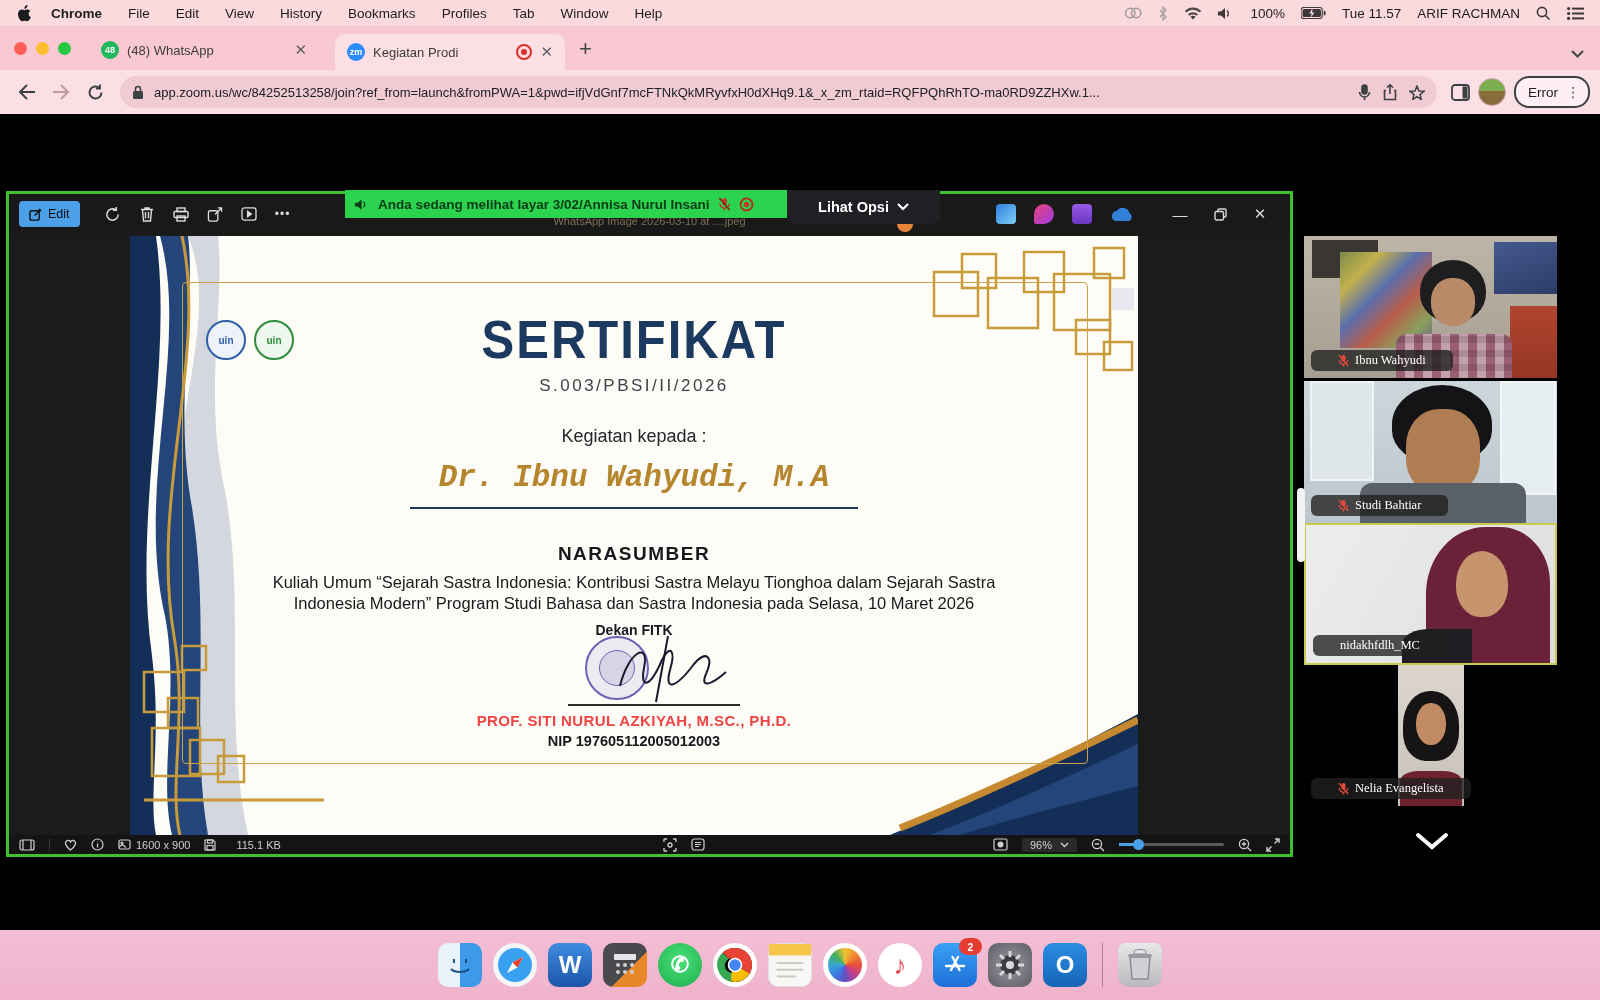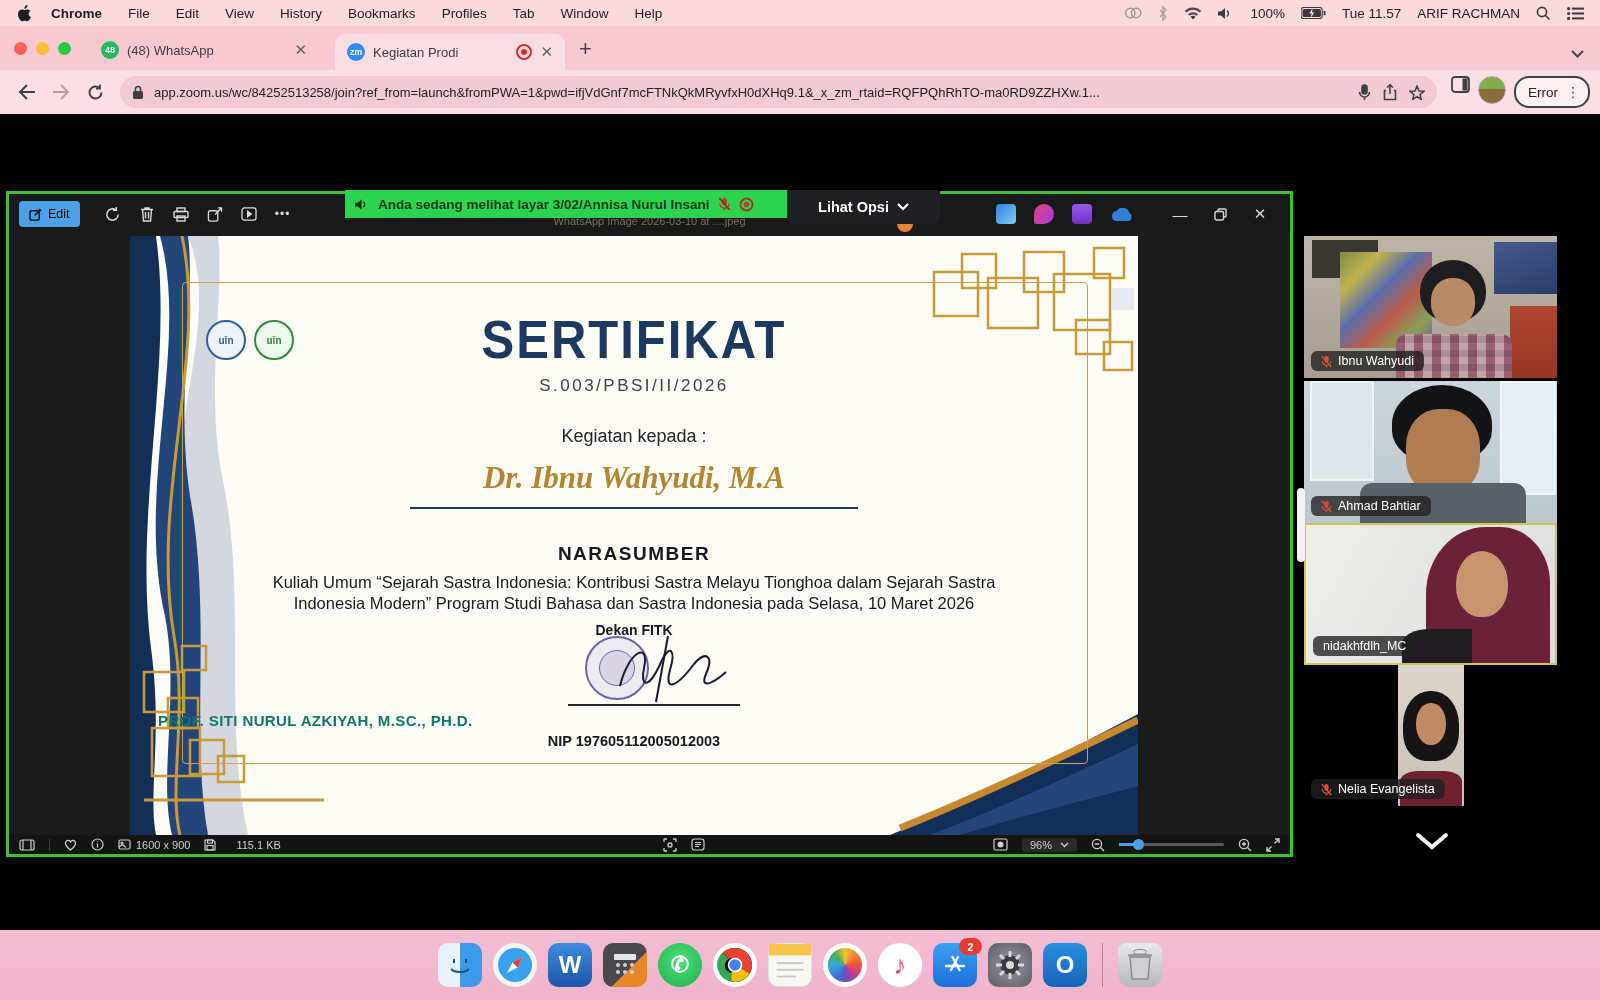--- a/index.html
+++ b/index.html
@@ -31,21 +31,21 @@
   .newtab{font-size:22px;color:#454545;margin:0 0 8px 14px;}
   .tabsearch{margin-left:auto;margin-right:16px;margin-bottom:12px;color:#454545;font-size:14px;}
 
   
   .toolbar{left:0;top:70px;width:1600px;height:44px;background:#fcdfe5;display:flex;align-items:center;padding:0 10px;box-sizing:border-box;}
   .navbtn{width:30px;height:30px;display:flex;align-items:center;justify-content:center;font-size:18px;color:#3c4043;margin:0 2px;}
   .navbtn.dim{color:#bd9aa4;}
   .omnibox{flex:1;height:32px;background:#f1cbd3;border-radius:16px;display:flex;align-items:center;padding:0 12px;margin:0 8px;min-width:0;}
   .url{font-size:13px;color:#202124;white-space:nowrap;overflow:hidden;text-overflow:clip;flex:1;min-width:0;}
   .omni-ico{flex:0 0 auto;margin-left:12px;color:#3c4043;}
-  .tb-right{display:flex;gap:8px;margin-left:6px;}
+  .tb-right{display:flex;align-items:center;gap:8px;margin-left:6px;}
   .avatar{width:26px;height:26px;border-radius:50%;background:linear-gradient(180deg,#7fae4e 0 45%,#8a6b3a 45% 100%);border:1px solid #c9a0ab;}
   .error-chip{height:28px;border:2px solid #3c4043;border-radius:15px;display:flex;align-items:center;padding:0 4px 0 12px;font-size:13.5px;color:#202124;background:#fdeff2;gap:4px;}
   .dots-v{font-size:14px;color:#3c4043;letter-spacing:0;line-height:1;padding:0 4px;}
 
   
   .content{left:0;top:114px;width:1600px;height:816px;background:#000;overflow:hidden;}
 
   
   .share-window{left:6px;top:77px;width:1287px;height:666px;border:3px solid #3ac32e;background:#1b1b1b;box-sizing:border-box;}
   .pw-titlebar{position:absolute;left:0;top:0;width:100%;height:40px;background:#191919;display:flex;align-items:center;padding:0 10px;box-sizing:border-box;color:#e4e4e4;}
@@ -64,48 +64,48 @@
   .zslider{width:105px;height:3px;background:#5a5a5a;border-radius:2px;position:relative;}
   .zslider .fill{position:absolute;left:0;top:0;height:3px;width:18px;background:#4ba0e8;}
   .zslider .knob{position:absolute;left:14px;top:-4px;width:11px;height:11px;border-radius:50%;background:#4ba0e8;}
 
   
   .cert{position:absolute;left:121px;top:2px;width:1008px;height:599px;background:#fdfcf6;overflow:hidden;color:#1c1c1c;}
   .cert-frame{position:absolute;left:52px;top:46px;width:904px;height:480px;border:1.5px solid #c9a24b;border-radius:4px;}
   .cert-title{position:absolute;left:0;top:76px;width:100%;text-align:center;font-size:49px;font-weight:800;color:#1c3a60;letter-spacing:2px;transform:scaleY(1.08);}
   .cert-number{position:absolute;left:0;top:140px;width:100%;text-align:center;font-size:17px;color:#3c434c;letter-spacing:2.5px;}
   .cert-kepada{position:absolute;left:0;top:190px;width:100%;text-align:center;font-size:18px;color:#23272c;}
-  .cert-name{position:absolute;left:0;top:224px;width:100%;text-align:center;font-size:31px;font-weight:bold;font-style:italic;font-family:Liberation Serif, serif;color:#b5862e;}
+  .cert-name{position:absolute;left:0;top:224px;width:100%;text-align:center;font-size:31px;font-weight:bold;font-style:italic;font-family:Liberation Mono, monospace;color:#b5862e;}
   .cert-underline{position:absolute;left:280px;top:271px;width:448px;height:2px;background:#1c3a60;}
   .cert-sebagai{position:absolute;left:0;top:282px;width:100%;text-align:center;font-size:17px;color:#23272c;}
   .cert-role{position:absolute;left:0;top:307px;width:100%;text-align:center;font-size:19px;font-weight:bold;letter-spacing:1.5px;color:#16191d;}
   .cert-body{position:absolute;left:110px;top:336px;width:788px;text-align:center;font-size:16.5px;line-height:21px;color:#17191c;}
   .cert-dekan{position:absolute;left:0;top:386px;width:100%;text-align:center;font-size:14px;font-weight:bold;color:#16191d;}
   .cert-sigline{position:absolute;left:438px;top:468px;width:172px;height:2px;background:#2b2b2b;}
-  .cert-signer{position:absolute;left:0;top:476px;width:100%;font-size:15px;font-weight:bold;color:#0f766e;letter-spacing:.4px;padding-left:28px;}
+  .cert-signer{position:absolute;left:0;top:476px;width:100%;text-align:center;font-size:15px;font-weight:bold;color:#ef4444;letter-spacing:.4px;}
   .cert-nip{position:absolute;left:0;top:497px;width:100%;text-align:center;font-size:14.5px;font-weight:bold;color:#16191d;}
   .cert-logos{position:absolute;left:76px;top:84px;display:flex;gap:8px;}
   .cert-logo{width:36px;height:36px;border-radius:50%;display:flex;align-items:center;justify-content:center;font-size:10px;font-weight:bold;}
   .logo-uin1{background:#eef3fa;border:2px solid #2c5fa8;color:#2c5fa8;}
   .logo-uin2{background:#eef8ee;border:2px solid #2e8b3a;color:#2e8b3a;}
   .stamp{position:absolute;left:455px;top:400px;width:60px;height:60px;border:2px solid #6a63b5;border-radius:50%;background:rgba(120,112,190,.12);display:flex;align-items:center;justify-content:center;}
   .stamp .inner{width:34px;height:34px;border:1.5px solid #6a63b5;border-radius:50%;background:rgba(120,112,190,.18);}
 
   
   .green-banner{left:345px;top:76px;width:442px;height:28px;background:#2bd34f;display:flex;align-items:center;padding:0 10px;box-sizing:border-box;gap:8px;z-index:30;}
   .green-banner .txt{font-size:13.5px;font-weight:bold;color:#0b3a16;white-space:nowrap;}
   .lihat-btn{left:787px;top:76px;width:153px;height:34px;background:#202024;border-radius:0 0 8px 8px;display:flex;align-items:center;justify-content:center;gap:8px;color:#fff;font-size:14.5px;font-weight:bold;z-index:29;}
   .orange-peek{left:897px;top:104px;width:16px;height:14px;background:#e8833a;border-radius:0 0 8px 8px;z-index:28;}
 
   .scroll-thumb{left:1297px;top:374px;width:8px;height:74px;background:#f2f2f2;border-radius:4px;z-index:5;}
 
   
   .tile{left:1304px;width:253px;height:142px;background:#222;overflow:hidden;box-sizing:border-box;}
   .tile.active{border:2px solid #c9c84f;}
-  .nametag{position:absolute;left:7px;bottom:7px;background:rgba(32,32,32,.78);border-radius:6px;padding:3px 10px;color:#fff;font-size:12.5px;display:flex;align-items:center;gap:6px;z-index:4;}
+  .nametag{position:absolute;left:7px;bottom:7px;background:rgba(32,32,32,.78);border-radius:6px;padding:3px 27px;color:#fff;font-size:12.5px;display:flex;align-items:center;gap:6px;z-index:4;font-family:Liberation Serif, serif;}
   .more-chevron{left:1406px;top:712px;width:52px;height:30px;display:flex;align-items:center;justify-content:center;z-index:4;}
 
   
   .dockstrip{left:0;top:930px;width:1600px;height:70px;background:linear-gradient(180deg,#f4bed4,#efb3cb);display:flex;align-items:center;justify-content:center;}
   .dock{display:flex;align-items:flex-end;gap:11px;}
   .dock-ico{width:44px;height:44px;border-radius:10px;position:relative;display:flex;align-items:center;justify-content:center;font-weight:bold;color:#fff;}
   .dock-sep{width:1px;height:44px;background:rgba(120,60,90,.45);margin:0 4px;}
   .badge{position:absolute;top:-5px;right:-5px;min-width:17px;height:17px;border-radius:9px;background:#e53b30;color:#fff;font-size:10.5px;display:flex;align-items:center;justify-content:center;padding:0 3px;font-weight:bold;}
 </style>
 </head>
@@ -543,21 +543,21 @@
       <div class="abs" style="left:196px;top:0;width:52px;height:110px;background:#e6edf0;border:2px solid #f2f6f8"></div>
       <div class="abs" style="left:88px;top:4px;width:100px;height:78px;background:#141416;border-radius:50% 50% 42% 42%"></div>
       <div class="abs" style="left:102px;top:28px;width:74px;height:84px;background:#b07c52;border-radius:44% 44% 40% 40%"></div>
       <div class="abs" style="left:56px;top:102px;width:166px;height:40px;background:#596068;border-radius:12px 12px 0 0"></div>
       <span class="nametag">
         <svg width="11" height="13" viewBox="0 0 13 15">
             <rect x="4" y="1" width="5" height="8" rx="2.5" fill="#e04a3a"></rect>
             <path d="M1.5 7 a5 5 0 0 0 10 0 M6.5 12 V14.5" stroke="#e04a3a" stroke-width="1.5" fill="none"></path>
             <line x1="1" y1="1" x2="12" y2="14" stroke="#e04a3a" stroke-width="1.6"></line>
           </svg>
-        <span>Ahmad Bahtiar</span>
+        <span>Studi Bahtiar</span>
       </span>
     </div>
 
     <div class="abs tile active" style="top:409px">
       <div class="abs" style="left:0;top:0;width:249px;height:138px;background:linear-gradient(120deg,#ededeb,#dddddb)"></div>
       <div class="abs" style="left:120px;top:2px;width:124px;height:140px;background:#6b2138;border-radius:48% 40% 0 0"></div>
       <div class="abs" style="left:150px;top:26px;width:52px;height:66px;background:#c6956e;border-radius:50% 50% 46% 46%"></div>
       <div class="abs" style="left:96px;top:104px;width:70px;height:36px;background:#201d22;border-radius:40% 0 0 0"></div>
       <span class="nametag">
         <span>nidakhfdlh_MC</span>

